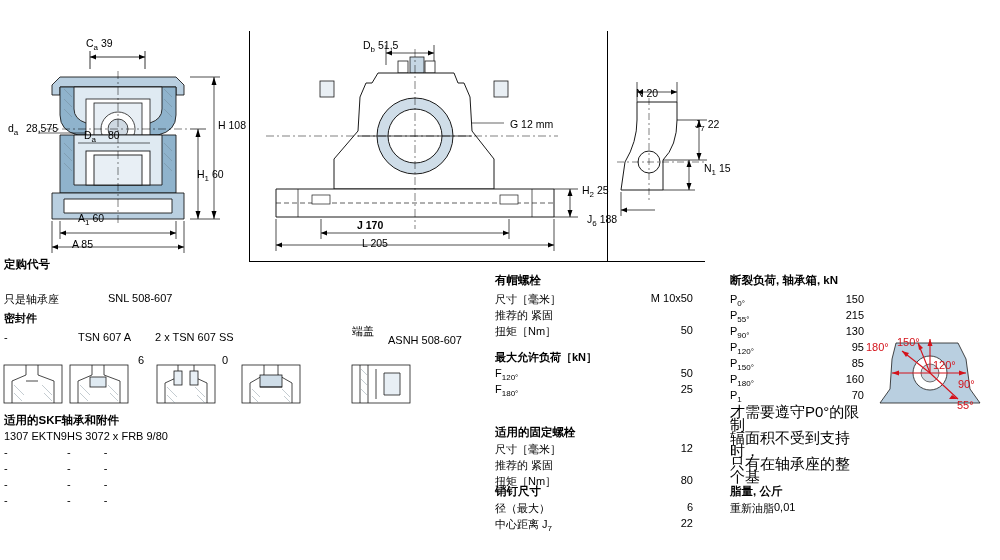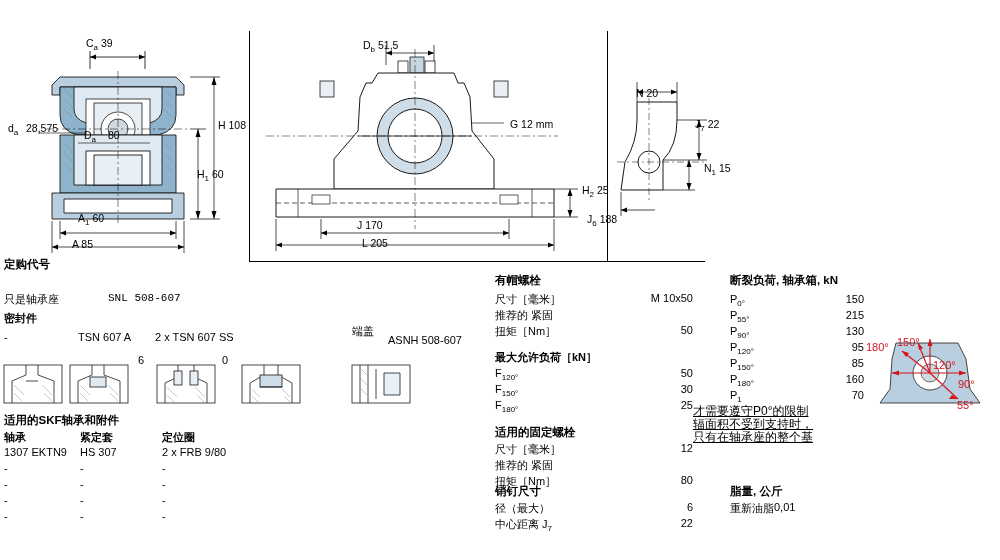--- a/index.html
+++ b/index.html
@@ -247,21 +247,21 @@
   D<span class="sub">b</span>
   <span>51,5</span>
 </div>
 <div class="abs dim" style="left:510px;top:97px;">
   G <span>12 mm</span>
 </div>
 <div class="abs dim" style="left:582px;top:163px;">
   H<span class="sub">2</span>
   <span>25</span>
 </div>
-<div class="abs dim" style="left:357px;top:198px;">
+<div class="abs dim" style="left:357px;top:198px;font-weight:bold;">
   J <span>170</span>
 </div>
 <div class="abs dim" style="left:362px;top:216px;">
   L <span>205</span>
 </div>
 
 <div class="abs" style="left:615px;top:55px;width:105px;height:150px;">
 <svg width="105" height="150" viewBox="0 0 105 150">
 
   <g stroke="#000" stroke-width="0.7" fill="none">
@@ -313,21 +313,21 @@
   N<span class="sub">1</span>
   <span>15</span>
 </div>
 <div class="abs dim" style="left:587px;top:192px;">
   J<span class="sub">6</span>
   <span>188</span>
 </div>
 
 <div class="abs sec-title" style="left:4px;top:236px;text-align:center;">定购代号</div>
 <div class="abs lbl" style="left:4px;top:271px;">只是轴承座</div>
-<div class="abs lbl" style="left:108px;top:271px;font-family:Liberation Mono, monospace;">SNL 508-607</div>
+<div class="abs lbl" style="left:108px;top:271px;">SNL 508-607</div>
 <div class="abs lbl bold" style="left:4px;top:290px;">密封件</div>
 <div class="abs lbl" style="left:4px;top:310px;">-</div>
 <div class="abs lbl" style="left:78px;top:310px;">TSN 607 A</div>
 <div class="abs lbl" style="left:155px;top:310px;">2 x TSN 607 SS</div>
 <div class="abs lbl" style="left:352px;top:303px;">端盖</div>
 <div class="abs lbl" style="left:388px;top:313px;">ASNH 508-607</div>
 <div class="abs lbl" style="left:138px;top:333px;">6</div>
 <div class="abs lbl" style="left:222px;top:333px;">0</div>
 
 <div class="abs" style="left:2px;top:342px;width:440px;height:42px;">
@@ -399,25 +399,20 @@
         <line x1="359" y1="16" x2="365" y2="22"></line>
     <line x1="359" y1="26" x2="365" y2="32"></line>
   </g>
 </svg>
 </div>
 
 <div class="abs sec-title" style="left:4px;top:392px;">适用的SKF轴承和附件</div>
 <div class="abs" style="left:4px;top:409px;width:240px;">
   <table>
     <tbody>
-        <tr class="tr-h">
-      <td style="width:76px;"><span class="bold">轴承</span></td>
-      <td style="width:82px;"><span class="bold">紧定套</span></td>
-      <td><span class="bold">定位圈</span></td>
-    </tr>
     <tr class="tr-h">
       <td><span>1307 EKTN9</span></td>
       <td><span>HS 307</span></td>
       <td><span>2 x FRB 9/80</span></td>
     </tr>
     <tr class="tr-h">
       <td><span>-</span></td>
       <td><span>-</span></td>
       <td><span>-</span></td>
     </tr>
@@ -460,24 +455,20 @@
     </table>
 </div>
 
 <div class="abs lbl bold" style="left:495px;top:329px;">最大允许负荷［kN］</div>
 <div class="abs" style="left:495px;top:346px;width:200px;">
   <table>
     <tbody>
         <tr class="tr-h">
       <td style="width:140px;">F<span class="sub">120°</span></td>
       <td class="num" style="width:58px;"><span>50</span></td>
-    </tr>
-    <tr class="tr-h">
-      <td>F<span class="sub">150°</span></td>
-      <td class="num"><span>30</span></td>
     </tr>
     <tr class="tr-h">
       <td>F<span class="sub">180°</span></td>
       <td class="num"><span>25</span></td>
     </tr>
   </tbody>
     </table>
 </div>
 
 <div class="abs sec-title" style="left:495px;top:404px;">适用的固定螺栓</div>
@@ -576,21 +567,21 @@
     <polygon points="96,66 90,62 87,66"></polygon>
   </g>
 </svg>
 </div>
 <div class="abs lbl" style="left:866px;top:320px;color:#d4121a;">180°</div>
 <div class="abs lbl" style="left:897px;top:315px;color:#d4121a;">150°</div>
 <div class="abs lbl" style="left:933px;top:338px;color:#d4121a;">120°</div>
 <div class="abs lbl" style="left:958px;top:357px;color:#d4121a;">90°</div>
 <div class="abs lbl" style="left:957px;top:378px;color:#d4121a;">55°</div>
 
-<div class="abs lbl" style="left:693px;top:384px;width:130px;line-height:13px;white-space:pre-line;font-size:12px;text-decoration:underline;">才需要遵守P0°的限制
+<div class="abs lbl" style="left:730px;top:384px;width:130px;line-height:13px;white-space:pre-line;font-size:15px;">才需要遵守P0°的限制
 辐面积不受到支持时，
 只有在轴承座的整个基</div>
 
 <div class="abs sec-title" style="left:730px;top:463px;">脂量, 公斤</div>
 <div class="abs" style="left:730px;top:480px;width:180px;">
   <table>
     <tbody>
     <tr class="tr-h">
       <td><span>重新油脂</span></td>
       <td class="num"><span>0,01</span></td>

